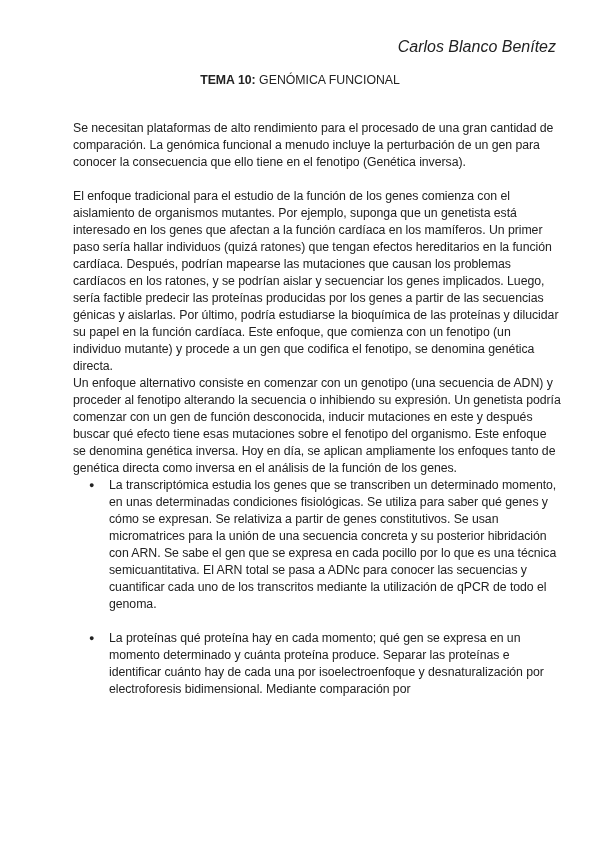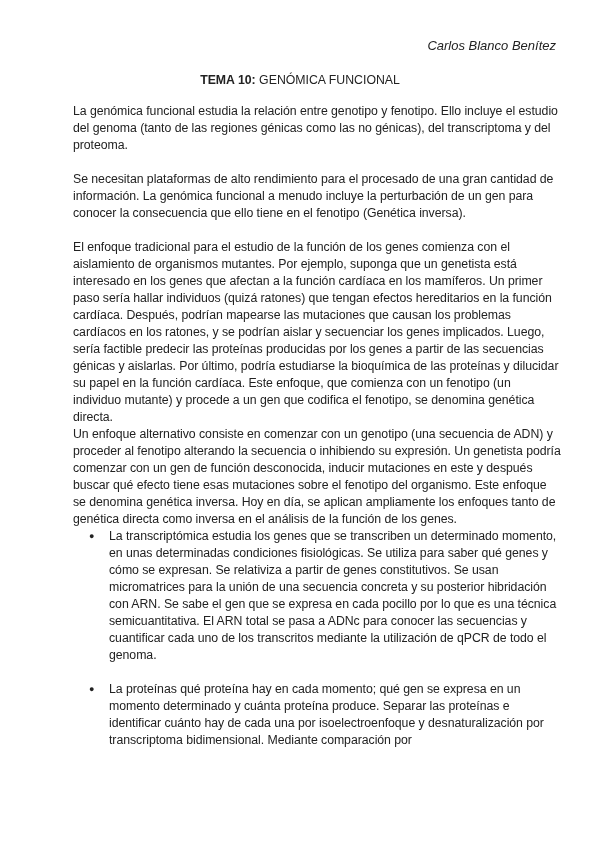--- a/index.html
+++ b/index.html
@@ -2,21 +2,21 @@
 <html><head>
   <meta charset="utf-8">
   <style>
     html, body { margin: 0; padding: 0; background: #ffffff; }
     body {
       width: 600px; height: 848px; position: relative; overflow: hidden;
       font-family: "Liberation Sans", sans-serif; color: #222222;
     }
     .author {
       position: absolute; top: 38px; right: 44px;
-      font-size: 13px; font-style: italic; color: #222;
+      font-size: 16px; font-style: italic; color: #222;
     }
     .title {
       position: absolute; top: 73px; left: 0; width: 600px; text-align: center;
       font-size: 12.3px; color: #222;
     }
     .title b { font-weight: bold; }
     .body {
       position: absolute; top: 103px; left: 73px; width: 488px;
       font-size: 12.3px; line-height: 17px; letter-spacing: -0.05px;
     }
@@ -30,28 +30,27 @@
     li b { font-weight: normal; }
   </style>
 </head>
 <body>
 
 <div class="author">Carlos Blanco Benítez</div>
 
 <div class="title"><b>TEMA 10:</b><span> GENÓMICA FUNCIONAL</span></div>
 
 <div class="body">
-  <p>La genómica funcional estudia la relación entre genotipo y fenotipo. Ello incluye el estudio del genoma (tanto de las regiones génicas como las no génicas), del transcriptoma y del proteoma.</p>
   <div class="gap"></div>
-  <p>Se necesitan plataformas de alto rendimiento para el procesado de una gran cantidad de información. La genómica funcional a menudo incluye la perturbación de un gen para conocer la consecuencia que ello tiene en el fenotipo (Genética inversa).</p>
+  <p>Se necesitan plataformas de alto rendimiento para el procesado de una gran cantidad de comparación. La genómica funcional a menudo incluye la perturbación de un gen para conocer la consecuencia que ello tiene en el fenotipo (Genética inversa).</p>
   <div class="gap"></div>
   <p>El enfoque tradicional para el estudio de la función de los genes comienza con el aislamiento de organismos mutantes. Por ejemplo, suponga que un genetista está interesado en los genes que afectan a la función cardíaca en los mamíferos. Un primer paso sería hallar individuos (quizá ratones) que tengan efectos hereditarios en la función cardíaca. Después, podrían mapearse las mutaciones que causan los problemas cardíacos en los ratones, y se podrían aislar y secuenciar los genes implicados. Luego, sería factible predecir las proteínas producidas por los genes a partir de las secuencias génicas y aislarlas. Por último, podría estudiarse la bioquímica de las proteínas y dilucidar su papel en la función cardíaca. Este enfoque, que comienza con un fenotipo (un individuo mutante) y procede a un gen que codifica el fenotipo, se denomina genética directa.</p>
   <p>Un enfoque alternativo consiste en comenzar con un genotipo (una secuencia de ADN) y proceder al fenotipo alterando la secuencia o inhibiendo su expresión. Un genetista podría comenzar con un gen de función desconocida, inducir mutaciones en este y después buscar qué efecto tiene esas mutaciones sobre el fenotipo del organismo. Este enfoque se denomina genética inversa. Hoy en día, se aplican ampliamente los enfoques tanto de genética directa como inversa en el análisis de la función de los genes.</p>
   <ul>
     <li>
       <span class="bullet">●</span><span>La </span><b>transcriptómica</b><span> estudia los genes que se transcriben un determinado momento, en unas determinadas condiciones fisiológicas. Se utiliza para saber qué genes y cómo se expresan. Se relativiza a partir de genes constitutivos. Se usan micromatrices para la unión de una secuencia concreta y su posterior hibridación con ARN. Se sabe el gen que se expresa en cada pocillo por lo que es una técnica semicuantitativa. El ARN total se pasa a ADNc para conocer las secuencias y cuantificar cada uno de los transcritos mediante la utilización de qPCR de todo el genoma.</span>
     </li>
     <li class="gap"></li>
     <li>
-      <span class="bullet">●</span><span>La </span><b>proteínas</b><span> qué proteína hay en cada momento; qué gen se expresa en un momento determinado y cuánta proteína produce. Separar las proteínas e identificar cuánto hay de cada una por isoelectroenfoque y desnaturalización por transcriptoma bidimensional. Mediante comparación por</span>
+      <span class="bullet">●</span><span>La </span><b>proteínas</b><span> qué proteína hay en cada momento; qué gen se expresa en un momento determinado y cuánta proteína produce. Separar las proteínas e identificar cuánto hay de cada una por isoelectroenfoque y desnaturalización por electroforesis bidimensional. Mediante comparación por</span>
     </li>
   </ul>
 </div>
 
 </body></html>

